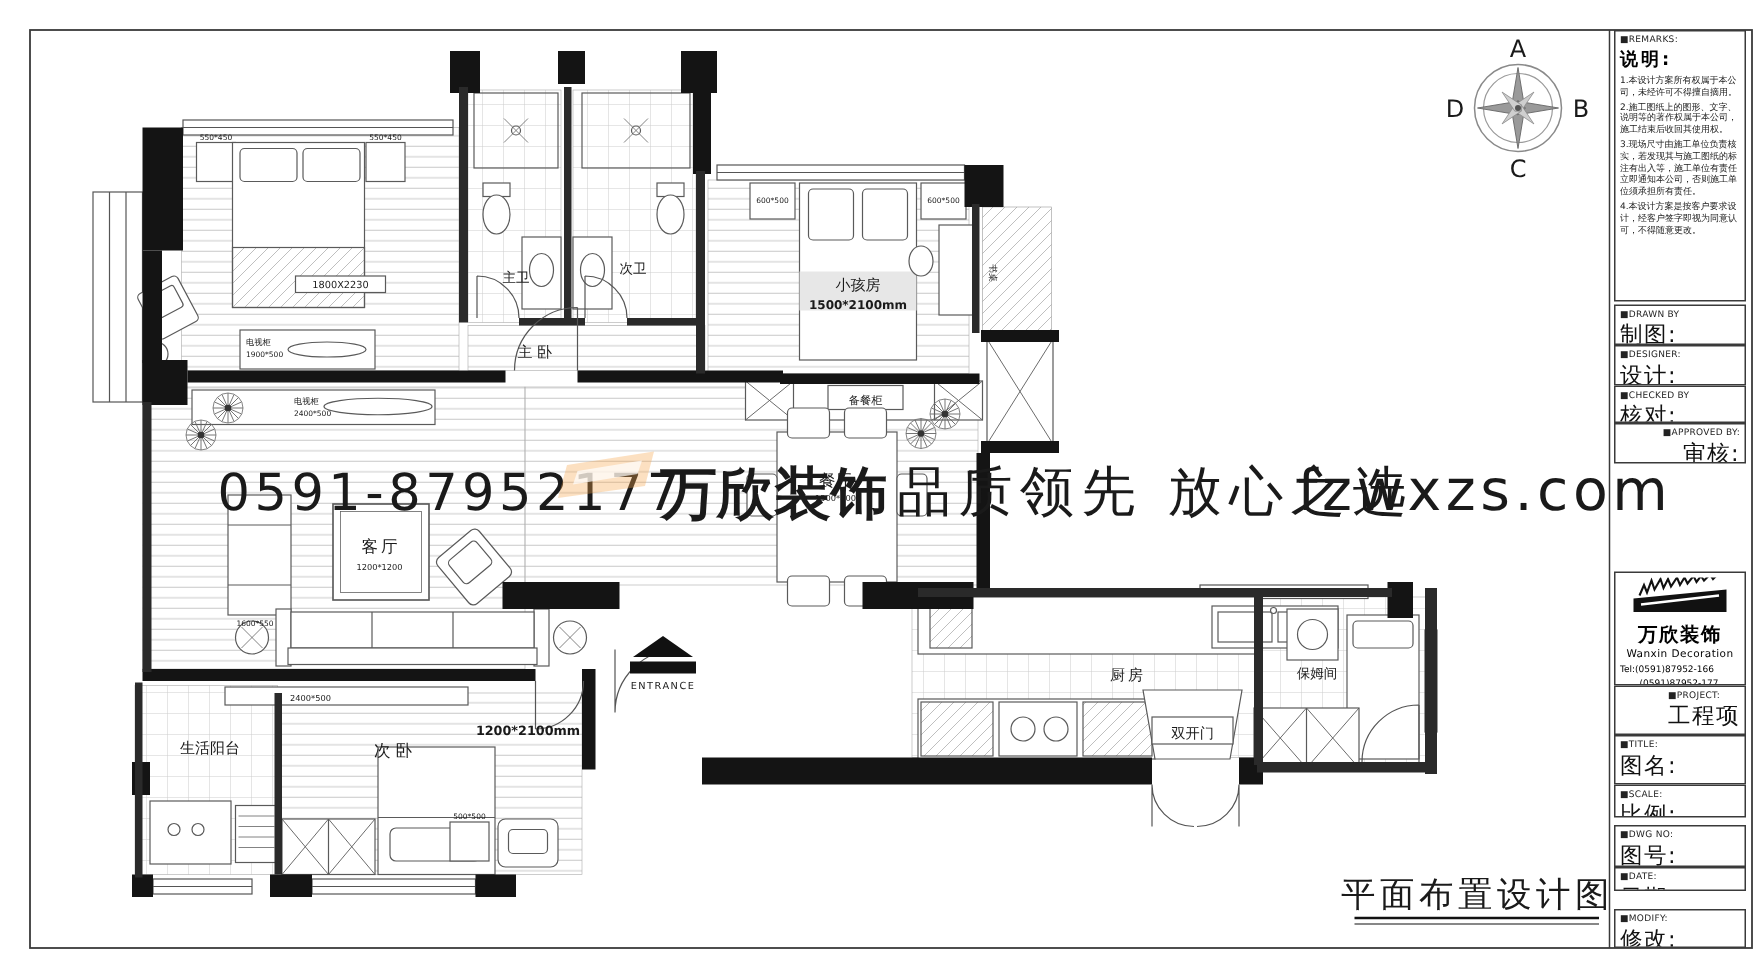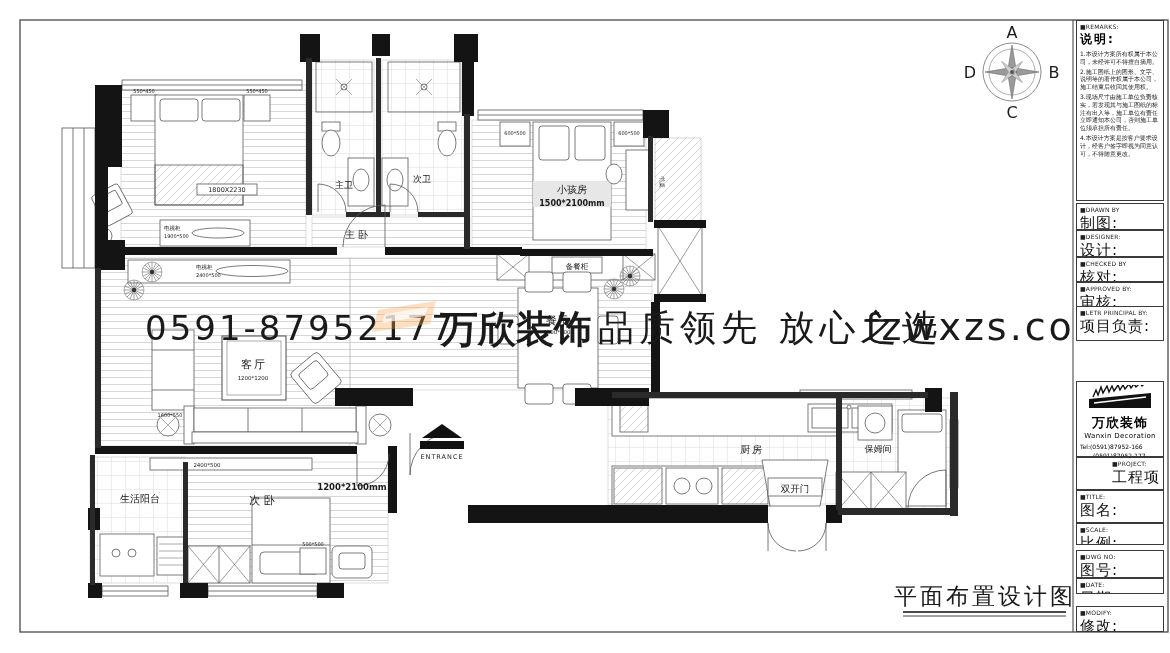--- a/index.html
+++ b/index.html
@@ -383,27 +383,23 @@
     <div class="tb-zh">制图:</div>
   </div>
   <div class="tb-box" style="top:210px;height:27px;">
     <div class="tb-en">■DESIGNER:</div>
     <div class="tb-zh">设计:</div>
   </div>
   <div class="tb-box" style="top:237px;height:25px;">
     <div class="tb-en">■CHECKED BY</div>
     <div class="tb-zh">核对:</div>
   </div>
-  <div class="tb-box" style="top:262px;height:27px;">
+  <div class="tb-box" style="top:262px;height:27px;text-align:right;">
     <div class="tb-en">■APPROVED BY:</div>
     <div class="tb-zh">审核:</div>
-  </div>
-  <div class="tb-box" style="top:286px;height:35px;">
-    <div class="tb-en">■LETR PRINCIPAL BY:</div>
-    <div class="tb-zh">项目负责:</div>
   </div>
 
   <div class="tb-box" style="top:361px;height:76px;">
     <div class="logo-wrap">
       <svg width="64" height="24" viewBox="0 0 64 24">
         <path fill="#111" d="M1,23 L63,23 L63,8 L1,14 Z"></path>
         <path d="M5,12 l3,-7 l2,5 l3,-8 l2,6 l4,-7 l2,6 l3,-6 l2,5 l4,-6 l2,5 l3,-5 l2,4 l4,-5 l2,4 l3,-4 l2,3 l4,-4 l2,3 l3,-3" fill="none" stroke="#111" stroke-width="1.4"></path>
         <path d="M6,18 L58,12" stroke="#fff" stroke-width="1.6"></path>
       </svg>
     </div>

